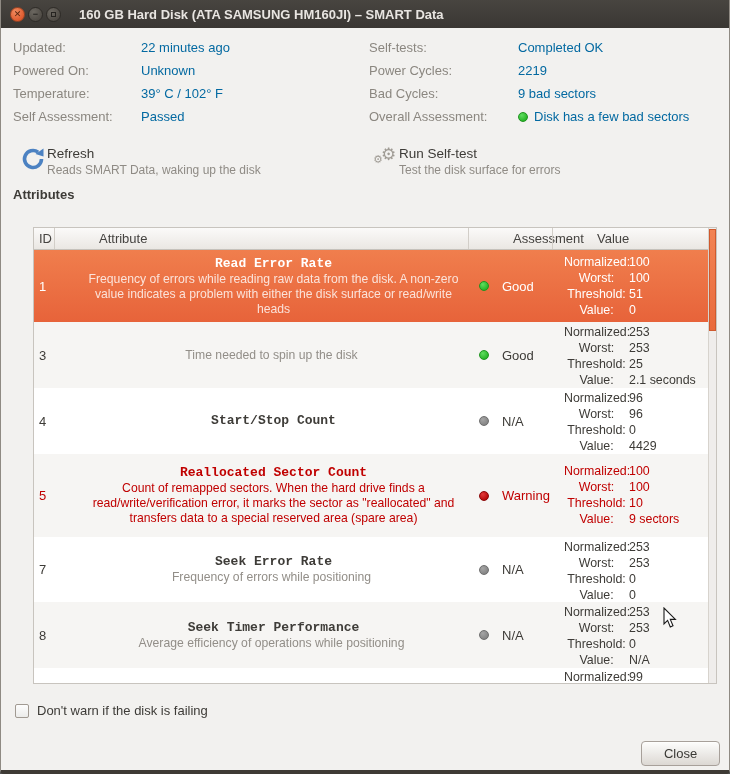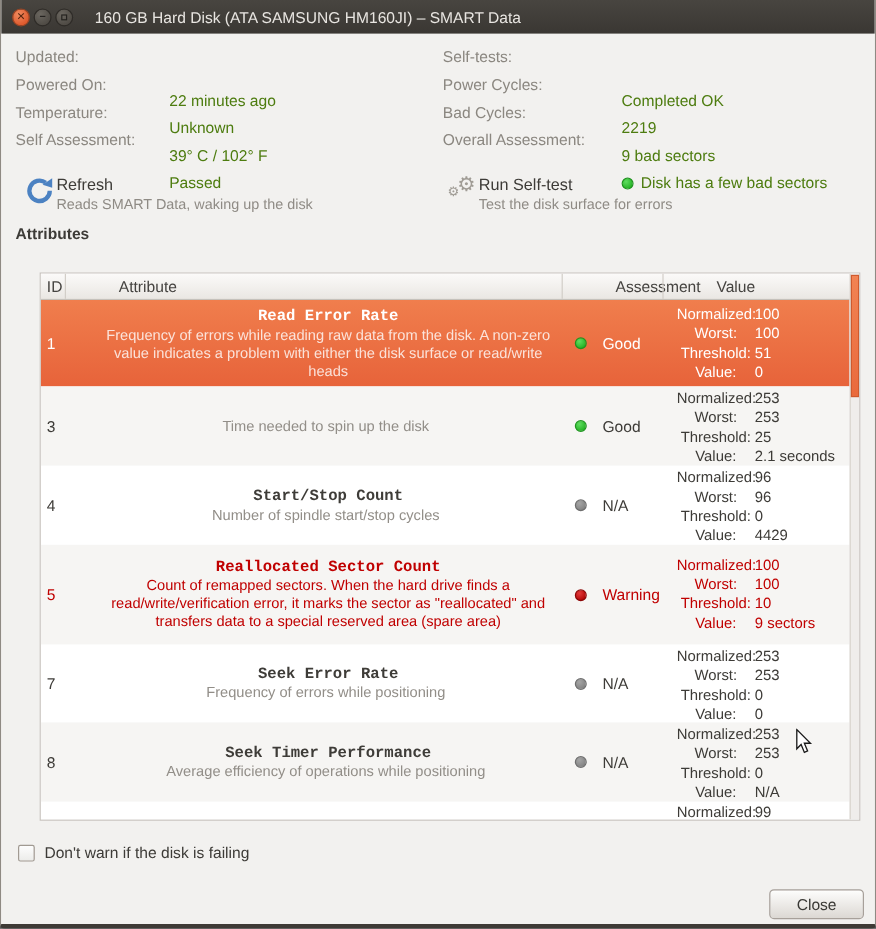--- a/index.html
+++ b/index.html
@@ -12,26 +12,26 @@
 
   
   .titlebar { position:absolute; top:0; left:0; right:0; height:28px;
               background:linear-gradient(#484540,#3a3733); display:flex; align-items:center; }
   .winbtns { display:flex; gap:3px; margin-left:9px; }
   .winbtn { width:15px; height:15px; border-radius:50%; display:flex; align-items:center; justify-content:center;
             font-size:9px; line-height:1; cursor:default; }
   .winbtn.close { background:radial-gradient(circle at 35% 30%, #f08b5f, #df5b2f 70%); border:1px solid #9c4524; color:#57250f; font-weight:bold; }
   .winbtn.min, .winbtn.max { background:radial-gradient(circle at 35% 30%, #6b6760, #504c46 70%); border:1px solid #2e2b27; color:#252320; font-weight:bold; }
   .winbtn.max .sq { width:5px; height:5px; border:1px solid #252320; }
-  .title { color:#e8e5e1; font-weight:normal; font-size:13px; margin-left:18px; }
+  .title { color:#e8e5e1; font-weight:bold; font-size:13px; margin-left:18px; }
 
   
   .info-row { position:absolute; left:0; right:0; height:23px; }
   .lbl { position:absolute; color:#8b8780; }
-  .val { position:absolute; color:#4d7c0f;margin-top:36px; }
+  .val { position:absolute; color:#0369a1; }
   .dot { display:inline-block; width:10px; height:10px; border-radius:50%; vertical-align:-1px; margin-right:6px; }
   .dot.green { background:radial-gradient(circle at 35% 30%, #5fdd5f, #27b427 75%); border:1px solid #1f941f; }
   .dot.gray  { background:radial-gradient(circle at 35% 30%, #a5a5a5, #848484 75%); border:1px solid #6e6e6e; }
   .dot.red   { background:radial-gradient(circle at 35% 30%, #e23a3a, #b60909 75%); border:1px solid #8c0606; }
 
   
   .action { position:absolute; top:146px; cursor:pointer; }
   .action .a-label { color:#3d3b37; font-size:13.5px; }
   .action .a-desc { color:#8f8b85; font-size:12px; margin-top:2px; }
   .a-ico { position:absolute; left:0; top:1px; width:24px; height:24px; }
@@ -214,21 +214,20 @@
             <span class="vlbl">Value:</span>
             <span>2.1 seconds</span>
           </div>
       </div>
     </div>
 
     <div class="row" style="height:66px">
       <div class="cell-id">4</div>
       <div class="cell-attr">
         <div class="attr-name">Start/Stop Count</div>
-        <div class="attr-desc">Number of spindle start/stop cycles</div>
       </div>
       <div class="cell-assess">
         <span class="dot gray"></span>
         <span>N/A</span>
       </div>
       <div class="cell-value">
         <div class="vline">
             <span class="vlbl">Normalized:</span>
             <span>96</span>
           </div>

